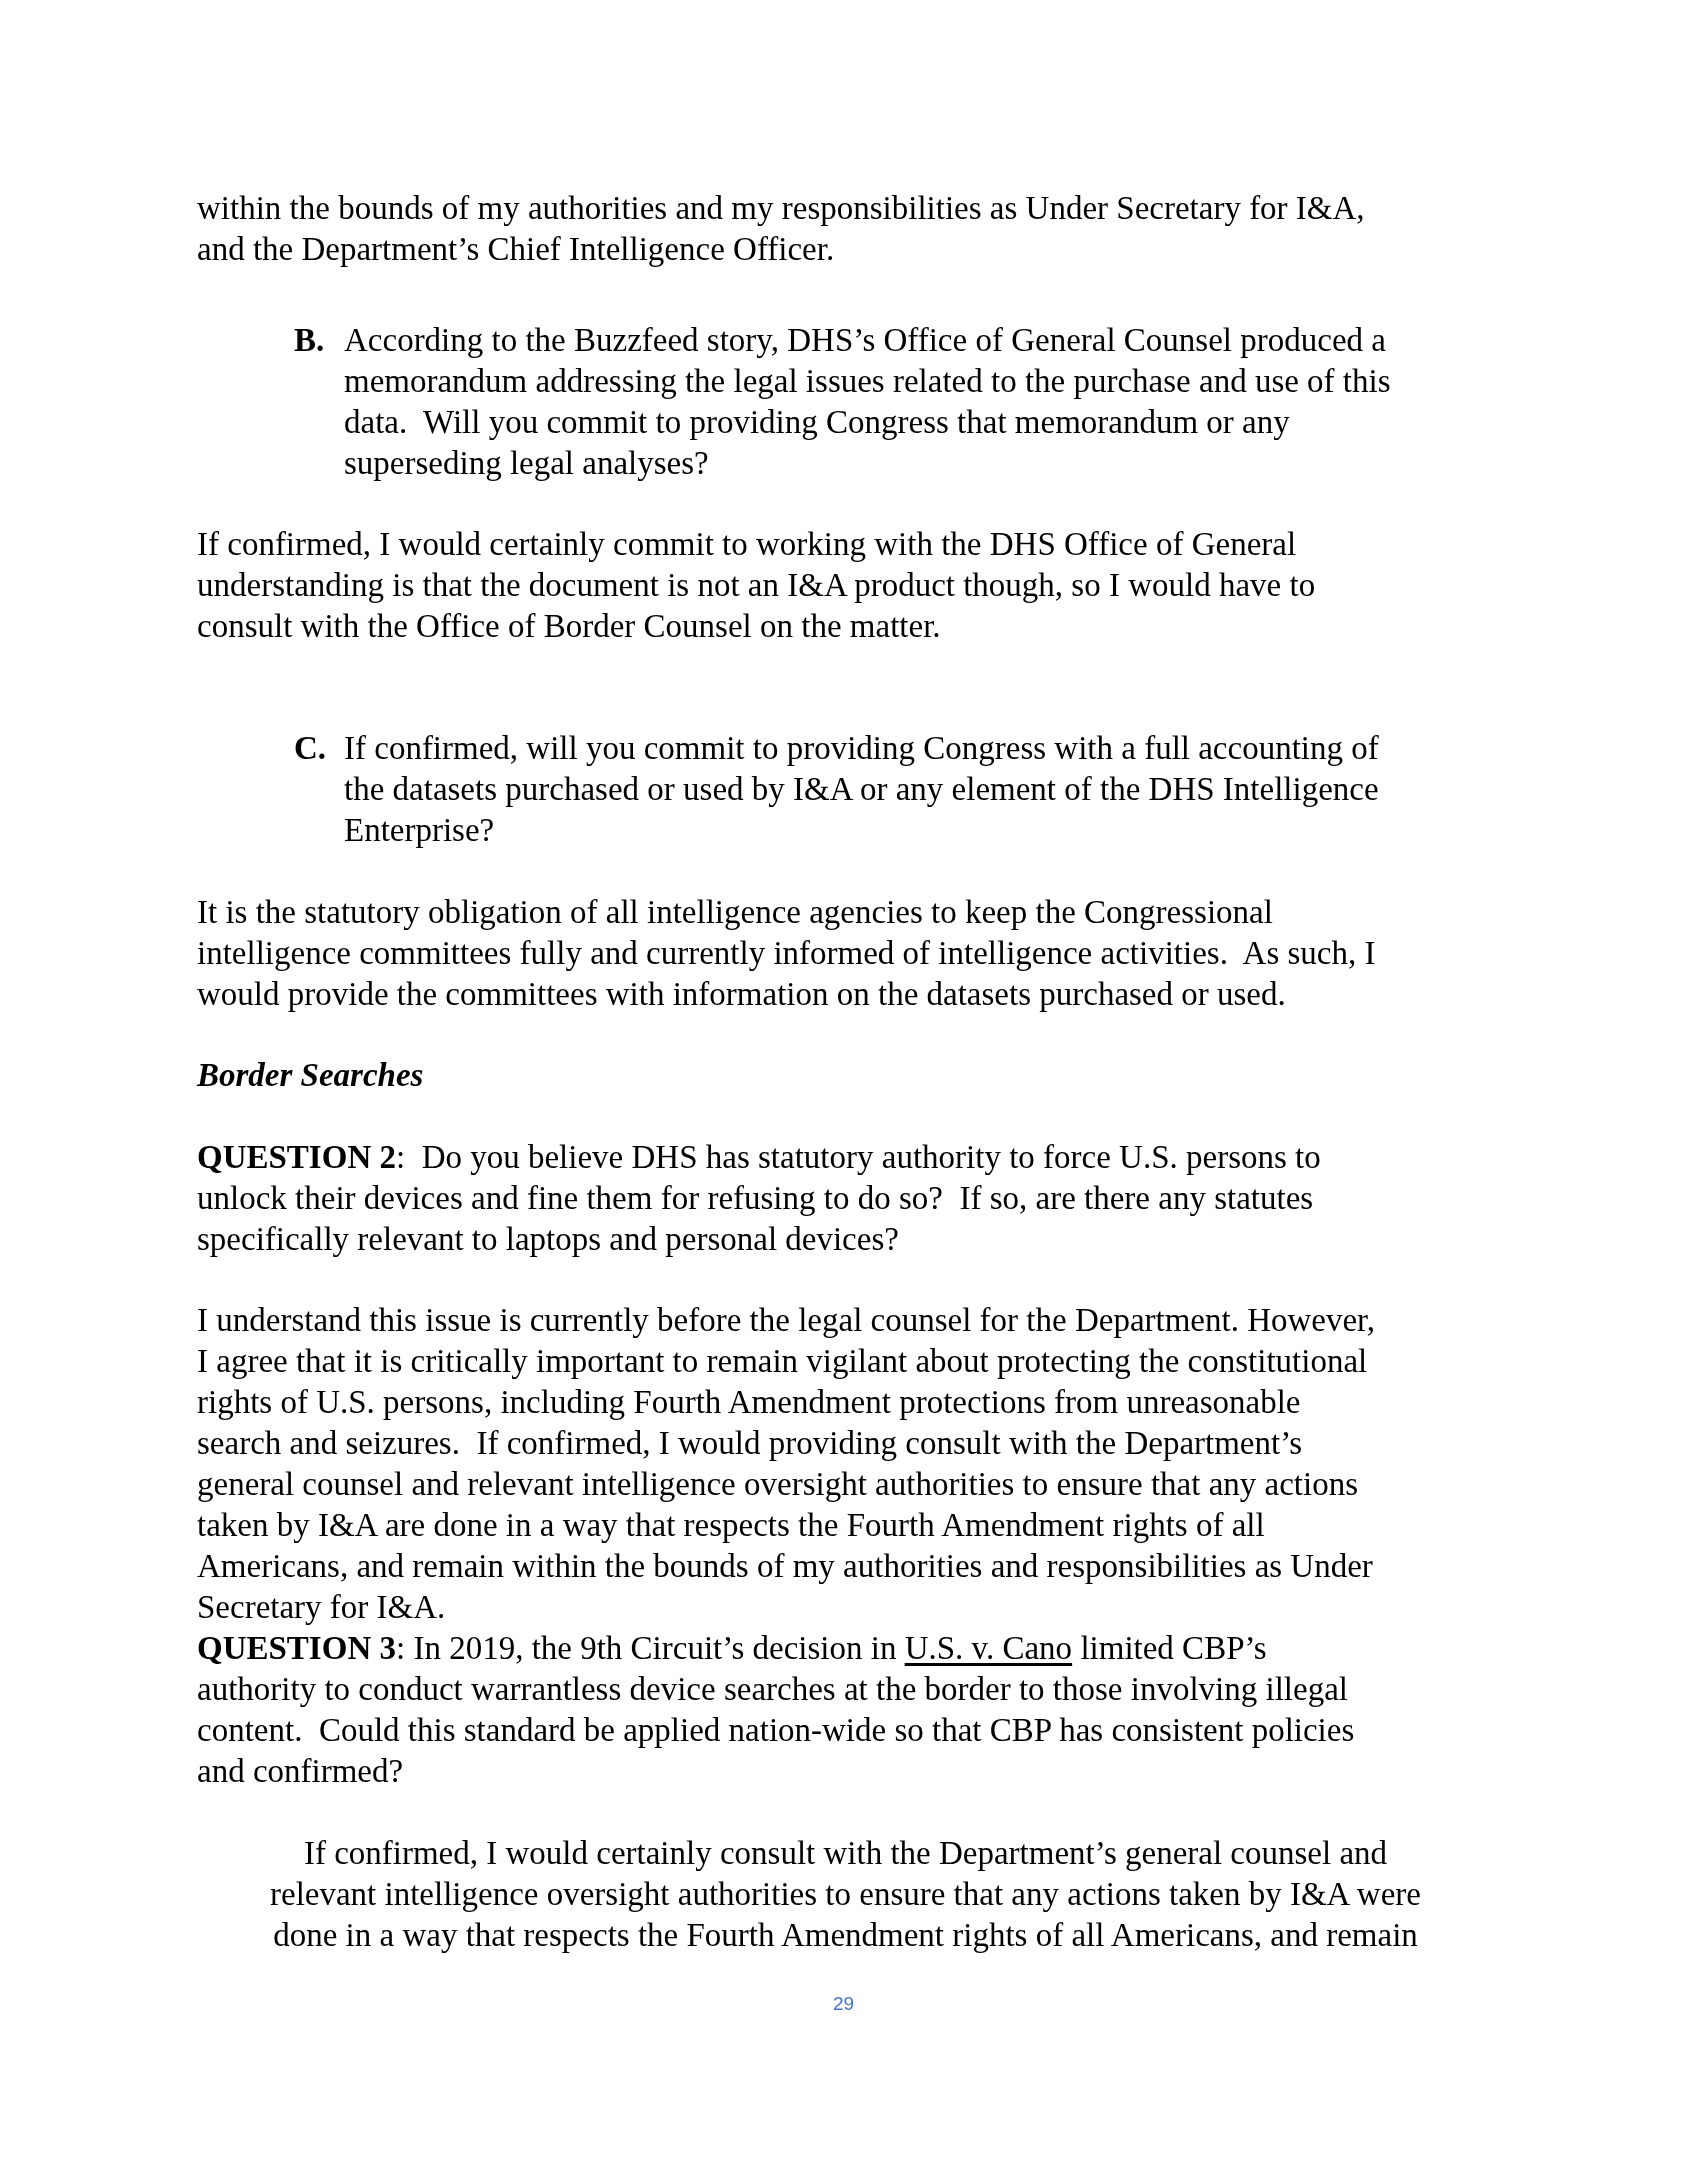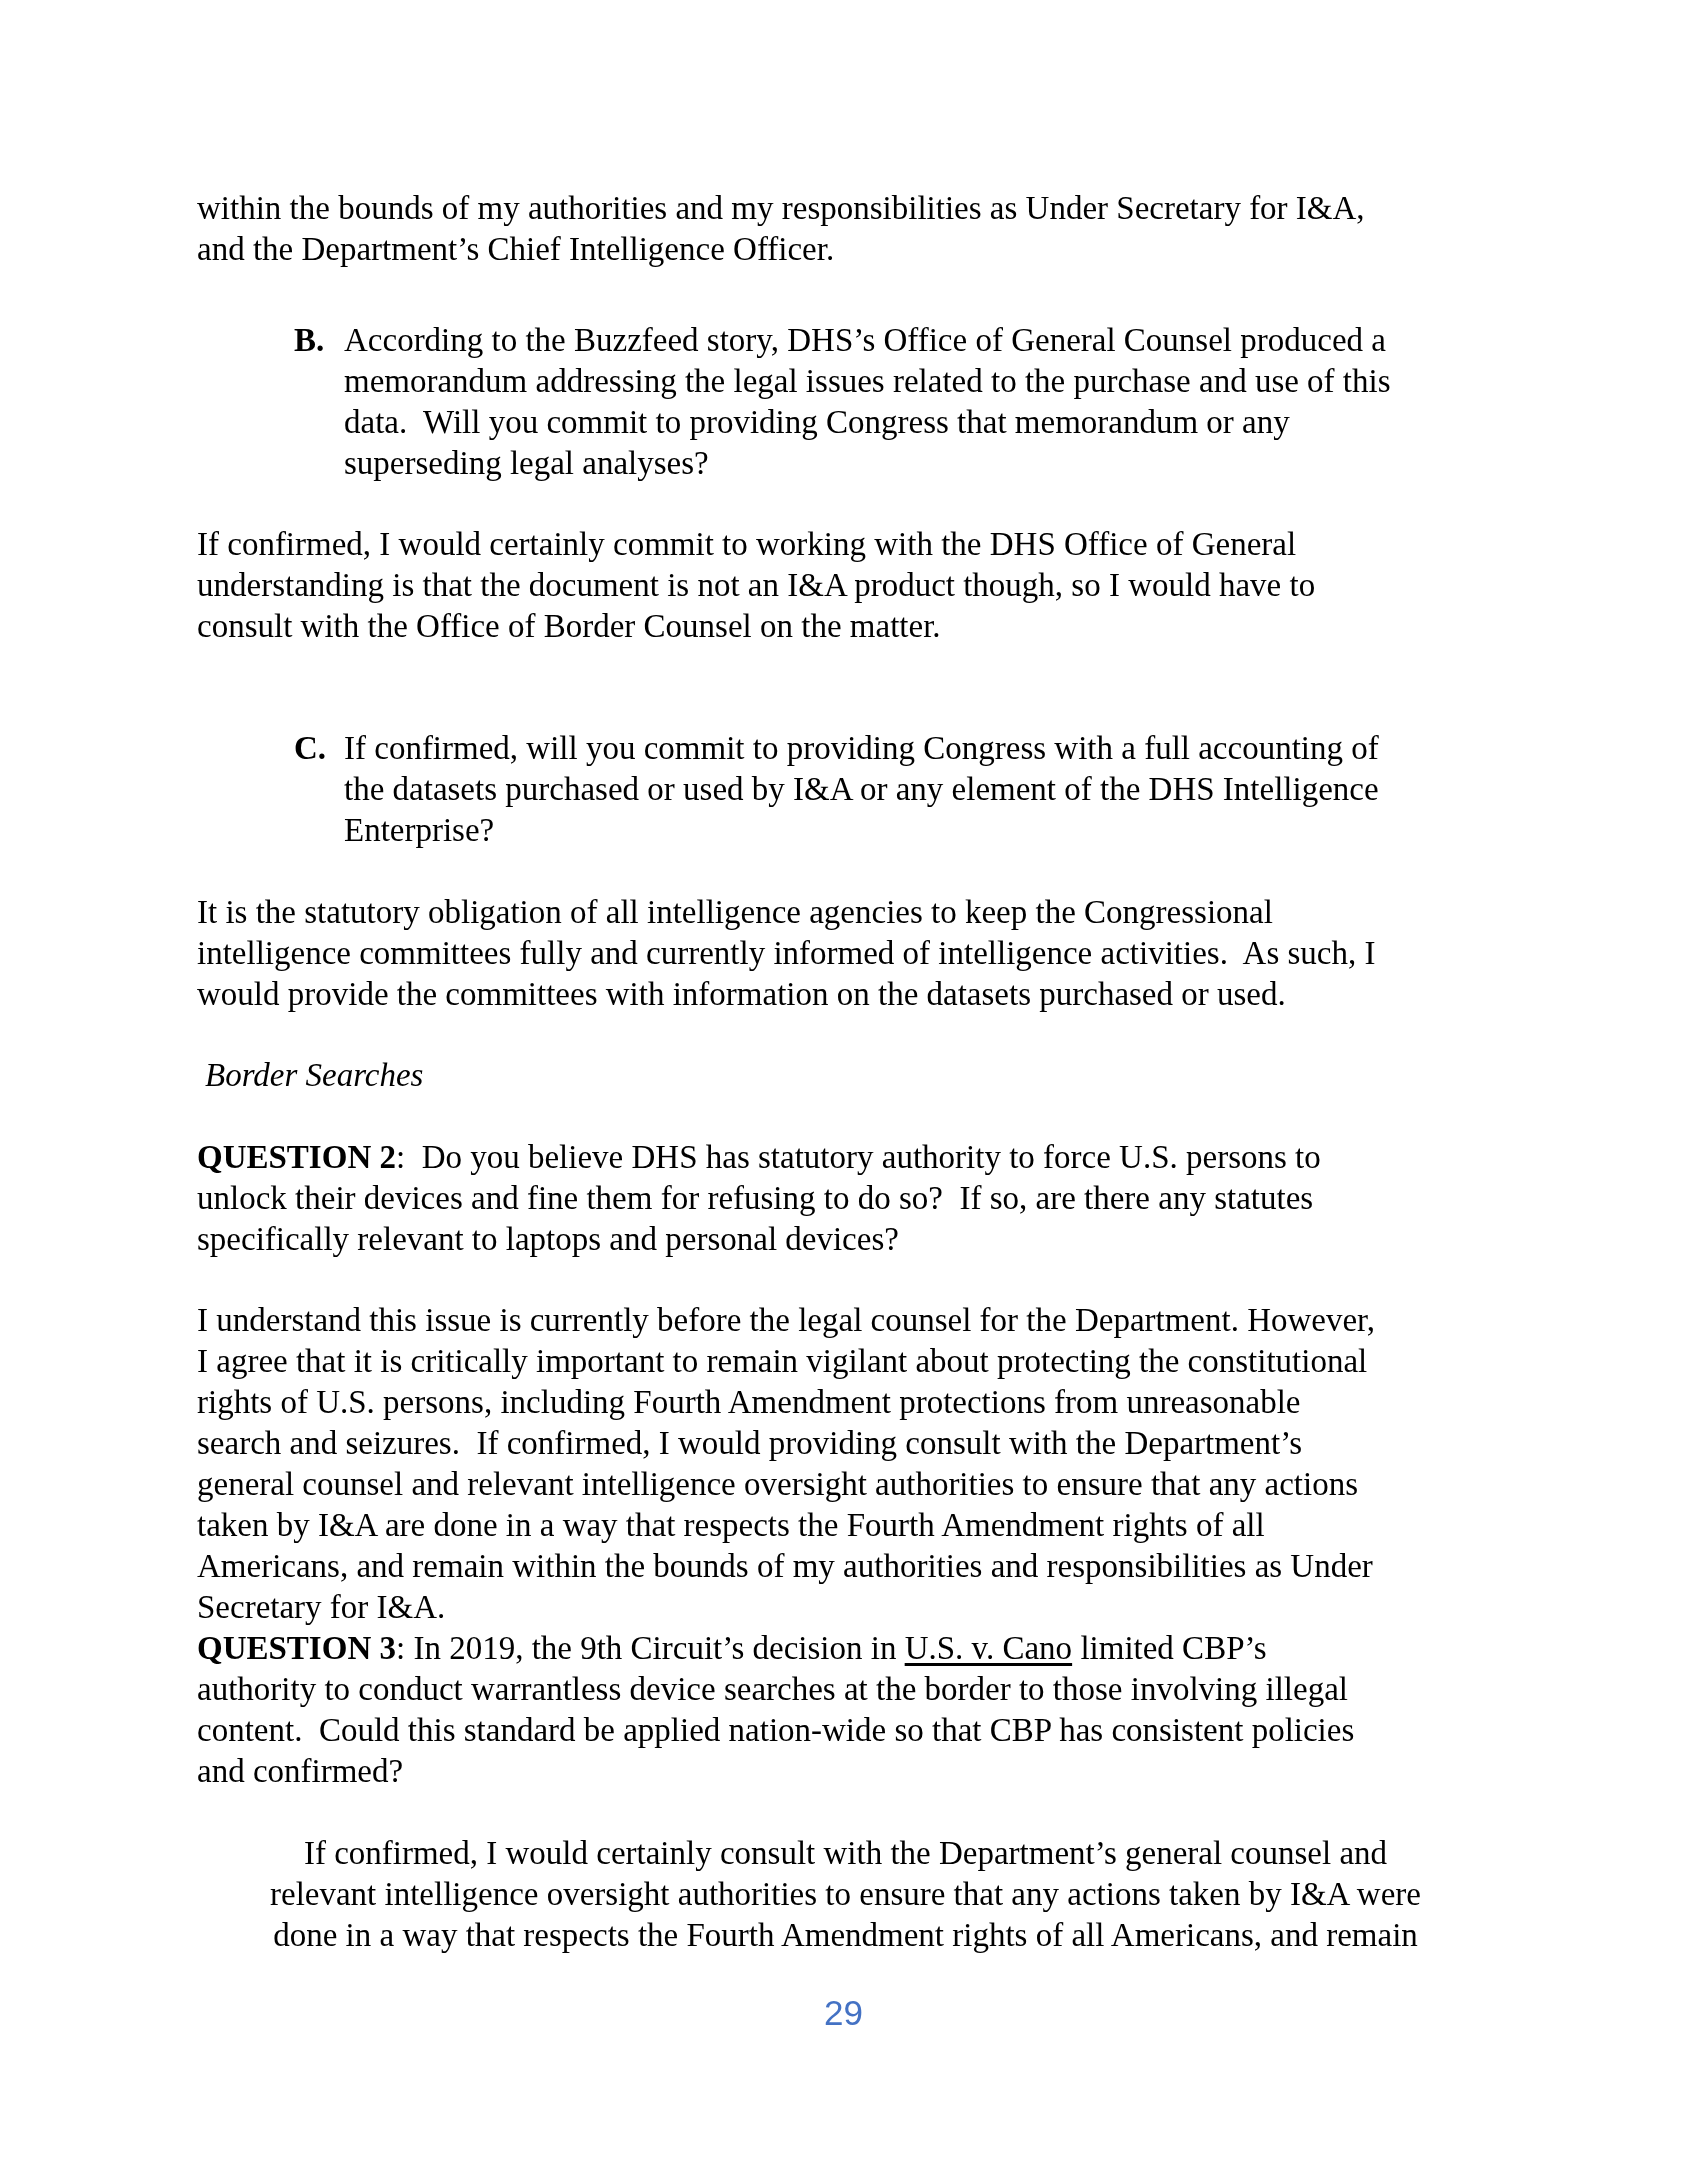--- a/index.html
+++ b/index.html
@@ -8,27 +8,27 @@
     position: absolute; left: 0; top: 0; width: 1687px; height: 2183px;
     font-family: "Liberation Serif", "DejaVu Serif", serif;
     color: #000000;
     font-size: 33px;
   }
   .block { position: absolute; left: 197px; width: 1297px; }
   .line { display: block; height: 41px; line-height: 41px; white-space: pre; }
   .item { position: absolute; left: 294px; width: 1204px; }
   .item .marker { position: absolute; left: 0; top: 0; font-weight: bold; height: 41px; line-height: 41px; }
   .item .itext { position: absolute; left: 50px; top: 0; width: 1164px; }
-  .heading { font-weight: normal; font-style: italic; margin-left: 8px; }
+  .heading { font-weight: bold; font-style: italic; }
   .qlabel { font-weight: bold; margin-top: 35px; }
   .case { text-decoration: underline; text-underline-offset: 4px; }
   .pagenum {
     position: absolute; left: 0; width: 1687px; top: 1993px; text-align: center;
     font-family: "Liberation Sans", "DejaVu Sans", sans-serif;
-    font-size: 35px; color: #4472C4;
+    font-size: 19px; color: #4472C4;
   }
 </style>
 </head>
 <body>
 
 <div class="page">
 
   <div class="block" style="top:188px;font-family:Liberation Serif, serif;">
     <span class="line">within the bounds of my authorities and my responsibilities as Under Secretary for I&amp;A,</span>
     <span class="line">and the Department’s Chief Intelligence Officer.</span>

